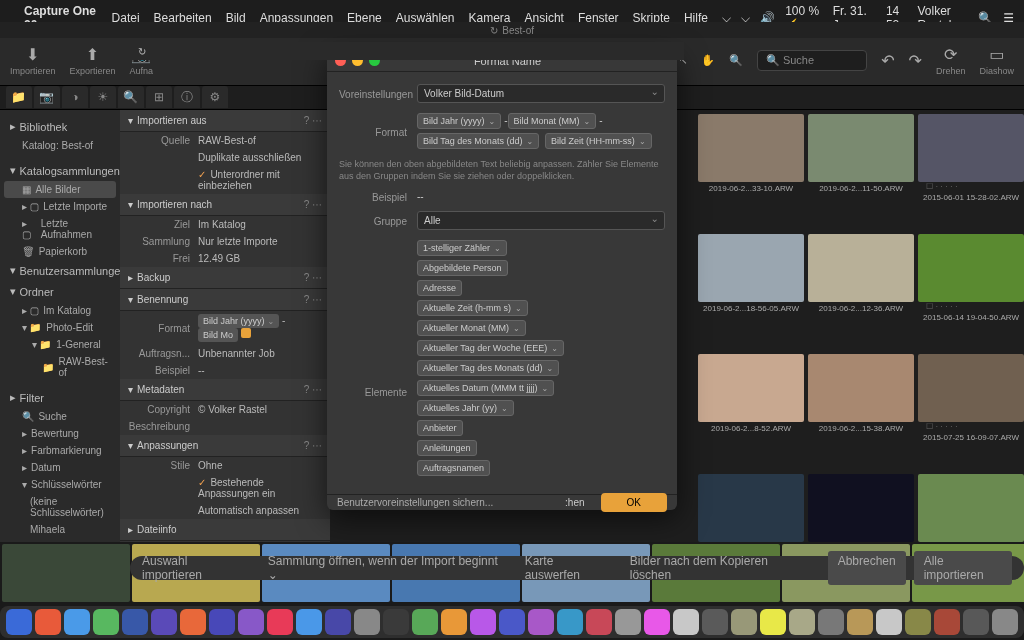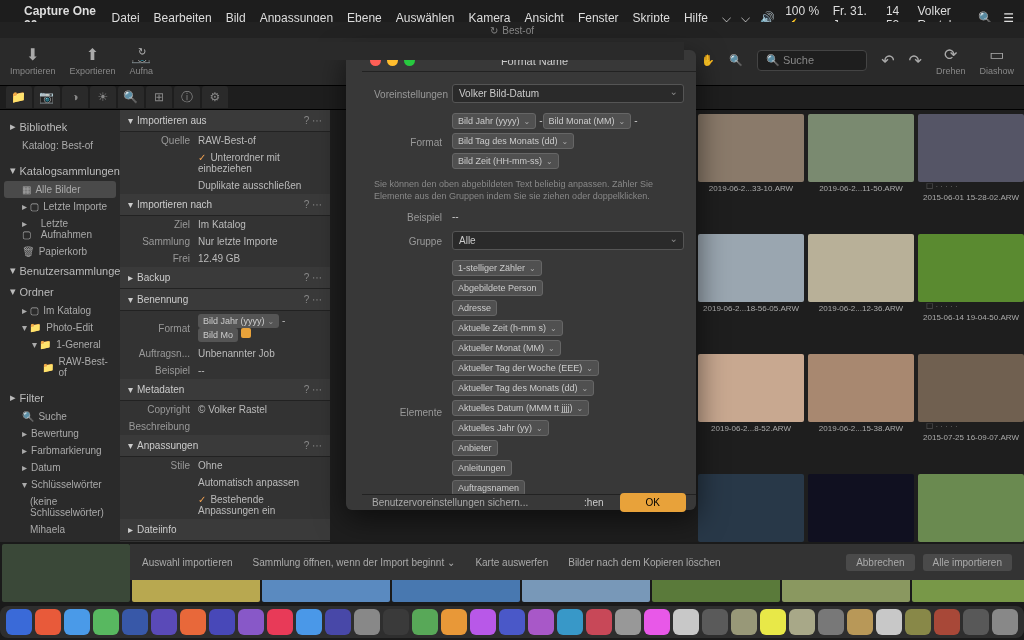--- a/index.html
+++ b/index.html
@@ -43,41 +43,41 @@
 .browser { flex: 1; background: #1e1e1e; position: relative; }
 
 
 .thumbs { position: absolute; right: 0; top: 0; width: 330px; height: 100%; display: grid; grid-template-columns: repeat(3, 106px); gap: 4px; padding: 4px; overflow: hidden; }
 .thumb { display: flex; flex-direction: column; }
 .thumb .img { height: 68px; border-radius: 2px; }
 .thumb .cap { font-size: 8px; color: #aaa; padding: 2px; text-align: center; }
 .thumb .rating { font-size: 8px; color: #666; text-align: left; padding-left: 8px; }
 
 
-.dialog { position: absolute; left: 346px; top: 50px; width: 350px; height: 460px; background: #383838; border-radius: 6px; box-shadow: 0 8px 30px rgba(0,0,0,0.6); display: flex; flex-direction: column; font-size: 10px; padding-left: 16px; }
+.dialog { position: absolute; left: 327px; top: 50px; width: 350px; height: 460px; background: #383838; border-radius: 6px; box-shadow: 0 8px 30px rgba(0,0,0,0.6); display: flex; flex-direction: column; font-size: 10px; }
 .dialog .titlebar { height: 22px; display: flex; align-items: center; padding: 0 8px; gap: 6px; border-bottom: 1px solid #222; }
 .dialog .titlebar .dot { width: 11px; height: 11px; border-radius: 50%; }
 .dot.r { background: #ff5f56; } .dot.y { background: #ffbd2e; } .dot.g { background: #27c93f; }
 .dialog .titlebar .ttl { flex: 1; text-align: center; color: #ccc; font-size: 11px; margin-right: 40px; }
 .dialog .body { flex: 1; padding: 8px 12px; overflow-y: auto; }
 .drow { display: flex; padding: 4px 0; align-items: center; }
 .drow .dl { width: 78px; text-align: right; color: #999; padding-right: 10px; padding-top: 2px; }
 .drow .dv { flex: 1; }
 .select { background: #2a2a2a; border: 1px solid #555; border-radius: 3px; padding: 3px 18px 3px 6px; color: #ccc; width: 100%; position: relative; }
 .select::after { content: "⌄"; position: absolute; right: 5px; top: 1px; color: #888; }
 .hint { color: #888; font-size: 9px; line-height: 1.3; padding: 4px 0; }
 .e-token { background: #505050; border: 1px solid #666; border-radius: 3px; padding: 2px 5px; margin: 2px 3px 2px 0; display: inline-flex; align-items: center; gap: 4px; font-size: 9px; color: #ccc; }
 .e-token .dd { font-size: 8px; color: #aaa; }
 .dialog .foot { height: 16px; display: flex; align-items: center; justify-content: flex-end; padding: 0 10px; gap: 16px; border-top: 1px solid #222; }
 .btn { padding: 4px 14px; border-radius: 4px; background: #4a4a4a; color: #ddd; font-size: 10px; cursor: pointer; }
 .btn.pri { background: #e8a23a; color: #000; padding: 4px 26px; }
 .foot-link { color: #aaa; font-size: 10px; margin-right: auto; cursor: pointer; }
 
 
-.imp-footer { position: absolute; left: 130px; bottom: 60px; right: 0; height: 36px; background: #333; display: flex; align-items: center; padding: 0 12px; gap: 20px; font-size: 10px; color: #aaa; z-index: 5; }
+.imp-footer { position: absolute; left: 130px; bottom: 60px; right: 0; height: 24px; background: #333; display: flex; align-items: center; padding: 0 12px; gap: 20px; font-size: 12px; color: #aaa; z-index: 5; border-radius: 12px; }
 .imp-footer .r { margin-left: auto; display: flex; gap: 8px; justify-content: space-between; }
 .fbtn { background: #4a4a4a; padding: 3px 10px; border-radius: 3px; cursor: pointer; }
 
 
 .filmstrip { position: absolute; left: 0; bottom: 36px; width: 100%; height: 62px; background: #1a1a1a; display: flex; gap: 2px; padding: 2px; overflow: hidden; }
 .filmstrip .f { width: 128px; height: 58px; border-radius: 2px; flex-shrink: 0; }
 
 
 .dock { position: absolute; bottom: 2px; left: 50%; transform: translateX(-50%); height: 32px; background: rgba(60,60,60,0.6); border-radius: 8px; padding: 3px 6px; display: flex; gap: 3px; backdrop-filter: blur(10px); }
 .dock .d { width: 26px; height: 26px; border-radius: 6px; }
@@ -206,25 +206,25 @@
         <span>▾</span>
         <span>Importieren aus</span>
         <span class="q">? ⋯</span>
       </div>
     <div class="imp-row">
         <span class="lbl">Quelle</span>
         <span class="val">RAW-Best-of</span>
       </div>
     <div class="imp-row">
         <span class="lbl"></span>
+        <span class="val">Duplikate ausschließen</span>
+      </div>
+    <div class="imp-row">
+        <span class="lbl"></span>
         <span class="val"><span class="chk">✓</span><span>Unterordner mit einbeziehen</span></span>
-      </div>
-    <div class="imp-row">
-        <span class="lbl"></span>
-        <span class="val">Duplikate ausschließen</span>
       </div>
 
     <div class="imp-head">
         <span>▾</span>
         <span>Importieren nach</span>
         <span class="q">? ⋯</span>
       </div>
     <div class="imp-row">
         <span class="lbl">Ziel</span>
         <span class="val">Im Katalog</span>
@@ -285,25 +285,25 @@
         <span>▾</span>
         <span>Anpassungen</span>
         <span class="q">? ⋯</span>
       </div>
     <div class="imp-row">
         <span class="lbl">Stile</span>
         <span class="val">Ohne</span>
       </div>
     <div class="imp-row">
         <span class="lbl"></span>
+        <span class="val"><span class="chk">✓</span><span>Bestehende Anpassungen ein</span></span>
+      </div>
+    <div class="imp-row">
+        <span class="lbl"></span>
         <span class="val">Automatisch anpassen</span>
-      </div>
-    <div class="imp-row">
-        <span class="lbl"></span>
-        <span class="val"><span class="chk">✓</span><span>Bestehende Anpassungen ein</span></span>
       </div>
 
     <div class="imp-head">
         <span>▸</span>
         <span>Dateiinfo</span>
       </div>
   </div>
 
   <div class="browser">
     <div class="thumbs" id="thumbs">

